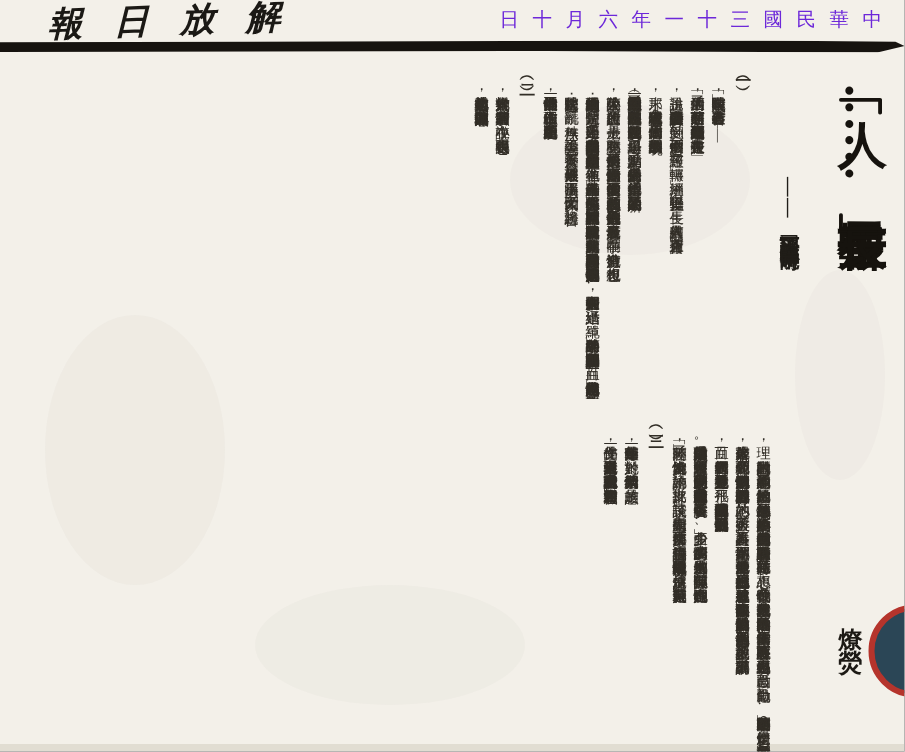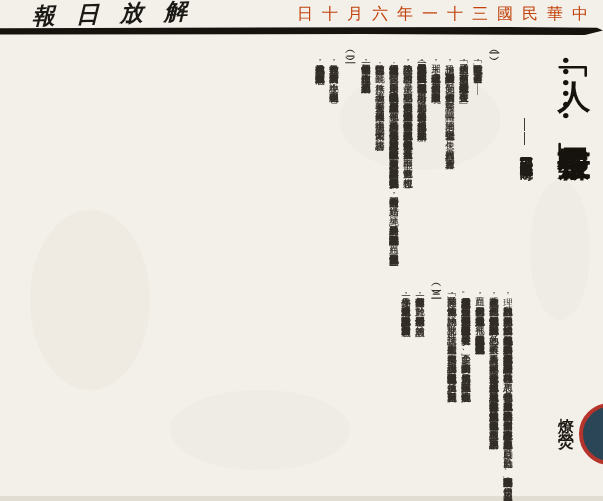--- a/index.html
+++ b/index.html
@@ -15,21 +15,21 @@
   .masthead{position:absolute;top:0;left:0;width:100%;height:27px;}
   .paper-title{
     position:absolute;left:32px;top:-2px;
     font-size:23px;font-weight:bold;font-style:italic;
     letter-spacing:21px;color:#1b1915;
     transform:skewY(-2deg);
     white-space:nowrap;
   }
   .paper-date{
     position:absolute;right:6px;top:4px;
-    font-size:16px;letter-spacing:9px;color:#c2410c;
+    font-size:13px;letter-spacing:9px;color:#6d28d9;
     white-space:nowrap;
   }
   .rule{
     position:absolute;top:27px;left:0;width:603px;height:8px;
     background:#16130f;
     clip-path:polygon(0 15%,84% 0,99% 10%,100% 45%,97% 100%,60% 88%,0 95%);
   }
   
   .content{position:absolute;top:35px;left:0;width:603px;height:466px;}
   .band{

